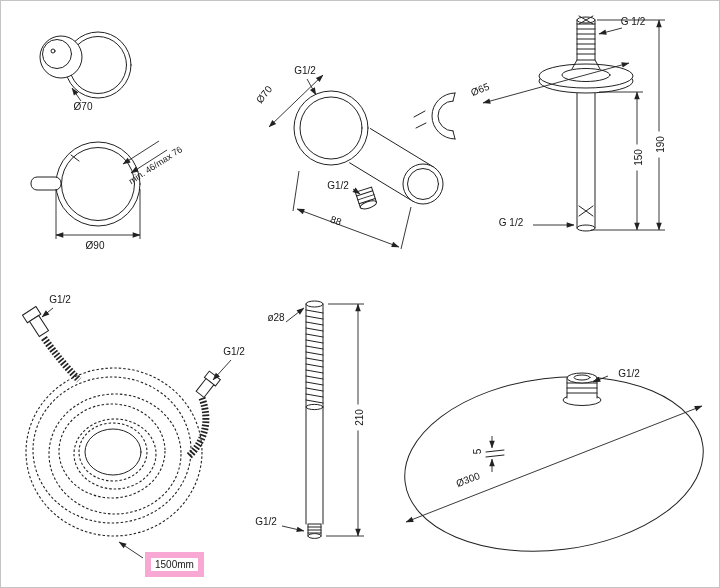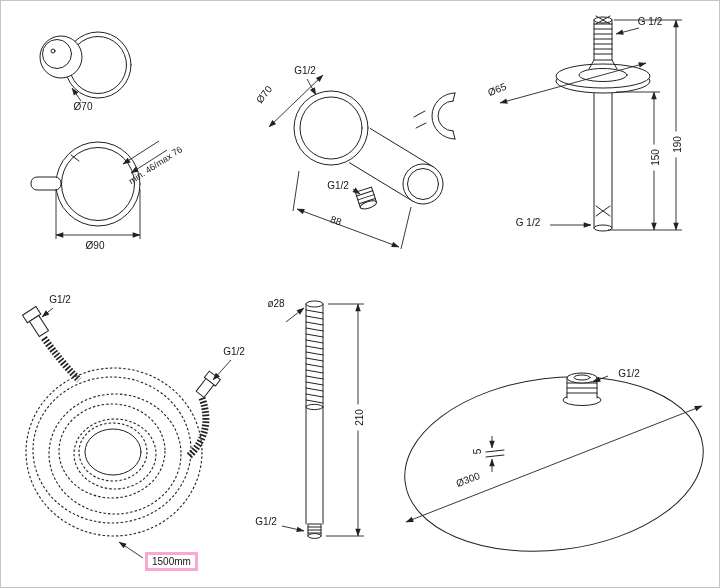--- a/index.html
+++ b/index.html
@@ -2,21 +2,21 @@
 <html><head>
 <meta charset="utf-8">
 <style>
   html,body{margin:0;padding:0;background:#fff}
   .sheet{position:relative;width:720px;height:588px;background:#fff;border:1px solid #c4c4c4;
          box-sizing:border-box;font-family:"Liberation Sans","DejaVu Sans",sans-serif;overflow:hidden}
   .panel{position:absolute}
   .panel svg{display:block}
   .lbl{position:absolute;font-size:10px;line-height:1.1;color:#161616;text-align:center;white-space:nowrap}
   .sm{font-size:9px}
-  .box{border:3px solid #f9a8d4;padding:1px 4px;background:#fff}
+  .box{border:6px solid #f9a8d4;padding:1px 4px;background:#fff}
   .s{stroke:#222;stroke-width:1;fill:none;stroke-linecap:round}
   .w{stroke:#222;stroke-width:1;fill:#fff}
   .d{stroke:#222;stroke-width:1.1;fill:none;stroke-dasharray:2.5 2}
   .h{stroke:#222;stroke-width:7;fill:none;stroke-dasharray:1.7 1.7}
   .dim{stroke:#222;stroke-width:0.9;fill:none}
 </style>
 </head>
 <body>
 
 <div class="sheet">
@@ -88,21 +88,21 @@
       <line class="dim" x1="56" y1="178" x2="158" y2="216" marker-start="url(#m2)" marker-end="url(#m2)"></line>
       <line class="dim" x1="58" y1="140" x2="52" y2="180"></line>
       <line class="dim" x1="170" y1="176" x2="160" y2="218"></line>
     </svg>
     <span class="lbl" style="left:47px;top:34px;width:34px">G1/2</span>
     <span class="lbl" style="left:6px;top:58px;width:34px;transform:rotate(-52deg)">Ø70</span>
     <span class="lbl" style="left:82px;top:149px;width:30px">G1/2</span>
     <span class="lbl" style="left:84px;top:184px;width:22px;transform:rotate(20deg)">88</span>
   </div>
 
-  <div class="panel" style="left:457px;top:5px;width:250px;height:265px">
+  <div class="panel" style="left:440px;top:5px;width:250px;height:265px">
     <svg width="250" height="265" viewBox="0 0 250 265">
       <defs>
         <marker id="m3" viewBox="0 0 10 10" refX="9.5" refY="5" markerWidth="9" markerHeight="9" orient="auto-start-reverse">
           <path d="M0.5,1.6 L10,5 L0.5,8.4 Z" style="fill:#222"></path>
         </marker>
       </defs>
 
       <line class="s" x1="136" y1="80" x2="136" y2="222"></line>
       <line class="s" x1="154" y1="80" x2="154" y2="222"></line>
       <ellipse class="w" cx="145" cy="222" rx="9" ry="3"></ellipse>
@@ -191,21 +191,21 @@
       <rect class="w" x="62" y="238" width="13" height="12"></rect>
       <path class="s" d="M62,241 h13 M62,244 h13 M62,247 h13"></path>
       <ellipse class="w" cx="68.5" cy="250" rx="6.5" ry="2.4"></ellipse>
 
       <line class="dim" x1="40" y1="36" x2="58" y2="22" marker-end="url(#m5)"></line>
       <line class="dim" x1="82" y1="18" x2="118" y2="18"></line>
       <line class="dim" x1="80" y1="250" x2="118" y2="250"></line>
       <line class="dim" x1="112" y1="18" x2="112" y2="250" marker-start="url(#m5)" marker-end="url(#m5)"></line>
       <line class="dim" x1="36" y1="240" x2="58" y2="245" marker-end="url(#m5)"></line>
     </svg>
-    <span class="lbl" style="left:14px;top:12px;width:32px">ø28</span>
+    <span class="lbl" style="left:14px;top:26px;width:32px">ø28</span>
     <span class="lbl" style="left:100px;top:126px;width:26px;transform:rotate(-90deg);background:#fff">210</span>
     <span class="lbl" style="left:4px;top:230px;width:32px">G1/2</span>
   </div>
 
   <div class="panel" style="left:385px;top:325px;width:335px;height:255px">
     <svg width="335" height="255" viewBox="0 0 335 255">
       <defs>
         <marker id="m6" viewBox="0 0 10 10" refX="9.5" refY="5" markerWidth="9" markerHeight="9" orient="auto-start-reverse">
           <path d="M0.5,1.6 L10,5 L0.5,8.4 Z" style="fill:#222"></path>
         </marker>

